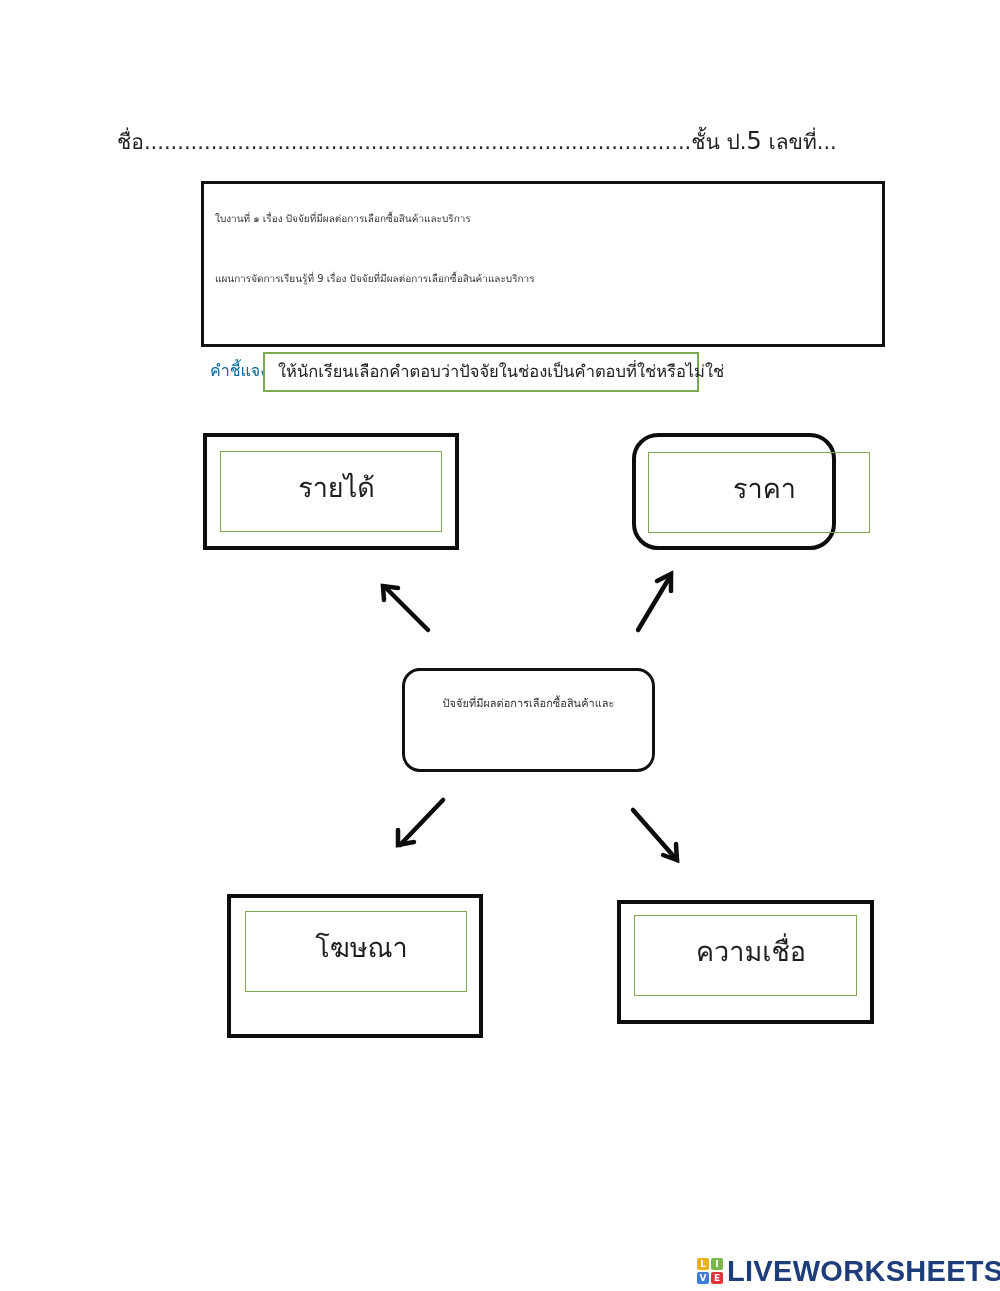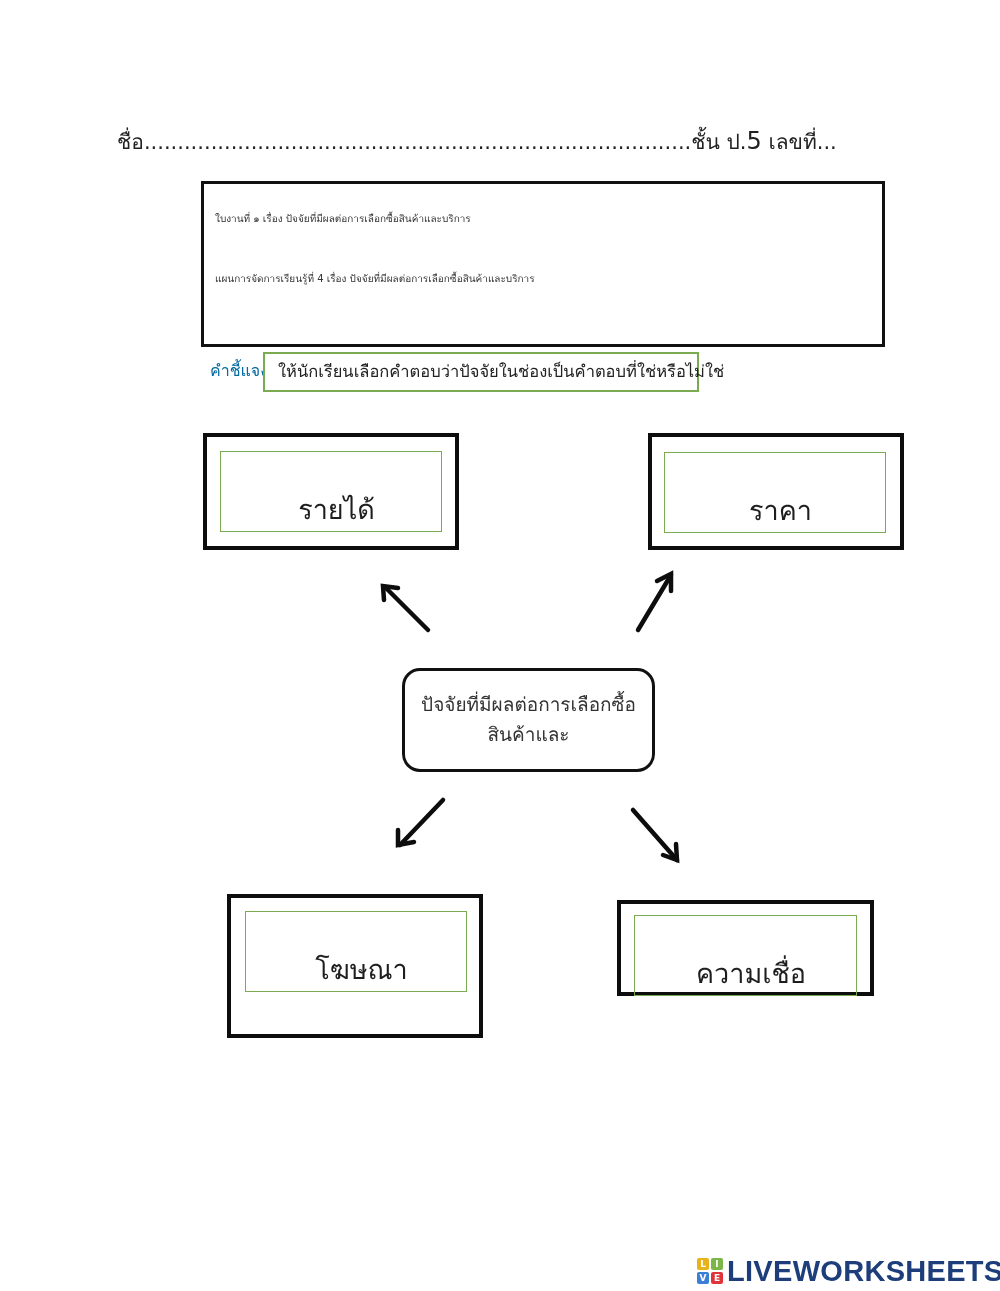--- a/index.html
+++ b/index.html
@@ -40,32 +40,32 @@
     font-size: 16.5px; line-height: 36px; padding-left: 13px; box-sizing: border-box;
     width: 436px; height: 40px; white-space: nowrap; color: #222;
   }
 
   
   .outer-box {
     border: 4px solid #0d0d0d; background: #fff; box-sizing: border-box;
   }
   .inner-box {
     position: absolute; border: 1.5px solid #7aaa52; box-sizing: border-box;
-    display: flex; align-items: flex-end; justify-content: center; padding-left: 11px;
+    display: flex; align-items: flex-start; justify-content: center; padding-left: 11px;
   }
   .inner-box .label {
     font-size: 27px; color: #1e1e1e; margin-top: 14px; white-space: nowrap;
   }
 
   
   .center-box {
     left: 402px; top: 668px; width: 253px; height: 104px;
     border: 3px solid #111; border-radius: 18px; box-sizing: border-box;
     background: #fff; text-align: center;
-    font-size: 19px; color: #333; line-height: 30px;
+    font-size: 11px; color: #333; line-height: 30px;
     padding-top: 18px;
   }
 
   svg.arrows { position: absolute; left: 0; top: 0; }
 
   
   .logo { left: 697px; top: 1256px; height: 30px; display: flex; align-items: center; }
   .logo-grid {
     display: grid; grid-template-columns: 12px 12px; grid-template-rows: 12px 12px; gap: 2px;
     margin-right: 4px;
@@ -83,45 +83,45 @@
 </head>
 <body>
 
 <div class="abs name-line">
   <span>ชื่อ</span><span class="dots">..................................................................................</span><span>ชั้น ป.</span><span class="big">5</span>
   <span>เลขที่</span><span class="dots">......................</span>
 </div>
 
 <div class="abs header-frame">
   <div class="hline" style="top:26px">ใบงานที่ ๑ เรื่อง  ปัจจัยที่มีผลต่อการเลือกซื้อสินค้าและบริการ</div>
-  <div class="hline" style="top:86px">แผนการจัดการเรียนรู้ที่ 4 เรื่อง  ปัจจัยที่มีผลต่อการเลือกซื้อสินค้าและบริการ</div>
+  <div class="hline" style="top:86px">แผนการจัดการเรียนรู้ที่ 9 เรื่อง  ปัจจัยที่มีผลต่อการเลือกซื้อสินค้าและบริการ</div>
 </div>
 
 <div class="abs instr-label">คำชี้แจง:</div>
 <div class="abs instr-box">ให้นักเรียนเลือกคำตอบว่าปัจจัยในช่องเป็นคำตอบที่ใช่หรือไม่ใช่</div>
 
 <div class="abs outer-box" style="left:203px; top:433px; width:256px; height:117px;">
   <div class="inner-box" style="left:13px; top:14px; width:222px; height:81px;">
     <span class="label">รายได้</span>
   </div>
 </div>
 
-<div class="abs outer-box" style="left:648px; top:433px; width:256px; height:117px;">
+<div class="abs outer-box" style="left:632px; top:433px; width:204px; height:117px;border-radius:26px;">
   <div class="inner-box" style="left:12px; top:15px; width:222px; height:81px;">
     <span class="label">ราคา</span>
   </div>
 </div>
 
 <div class="abs outer-box" style="left:227px; top:894px; width:256px; height:144px;">
   <div class="inner-box" style="left:14px; top:13px; width:222px; height:81px;">
     <span class="label">โฆษณา</span>
   </div>
 </div>
 
-<div class="abs outer-box" style="left:617px; top:900px; width:257px; height:96px;">
+<div class="abs outer-box" style="left:617px; top:900px; width:257px; height:124px;">
   <div class="inner-box" style="left:13px; top:11px; width:223px; height:81px;">
     <span class="label">ความเชื่อ</span>
   </div>
 </div>
 
 <div class="abs center-box">
   <div>ปัจจัยที่มีผลต่อการเลือกซื้อสินค้าและ</div>
 </div>
 
 <svg class="arrows" width="1000" height="1291" viewBox="0 0 1000 1291">

